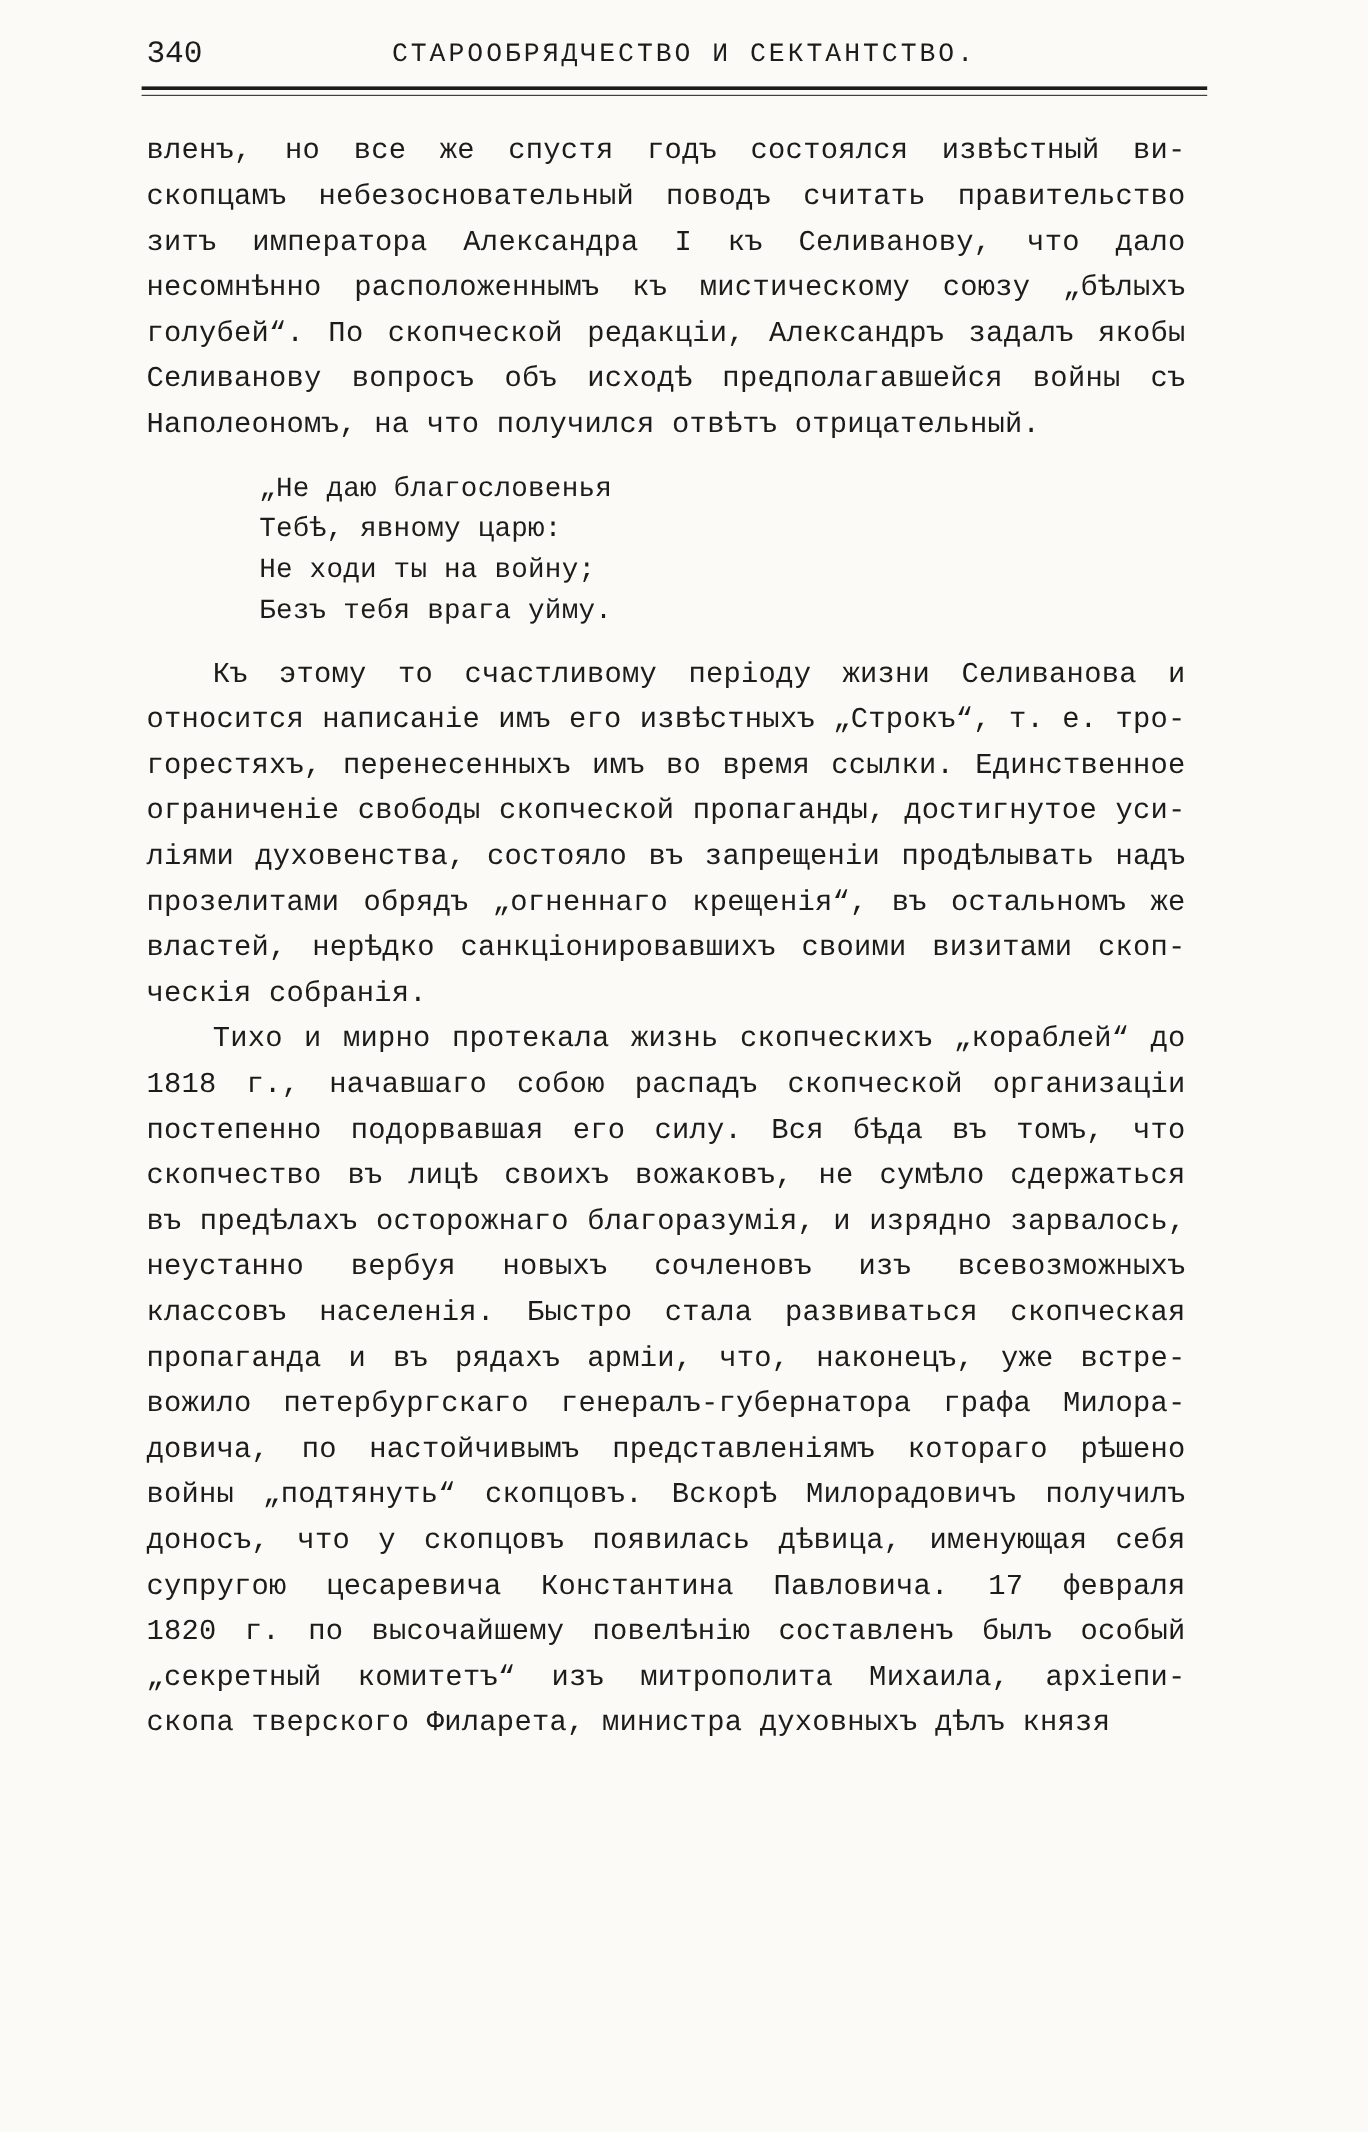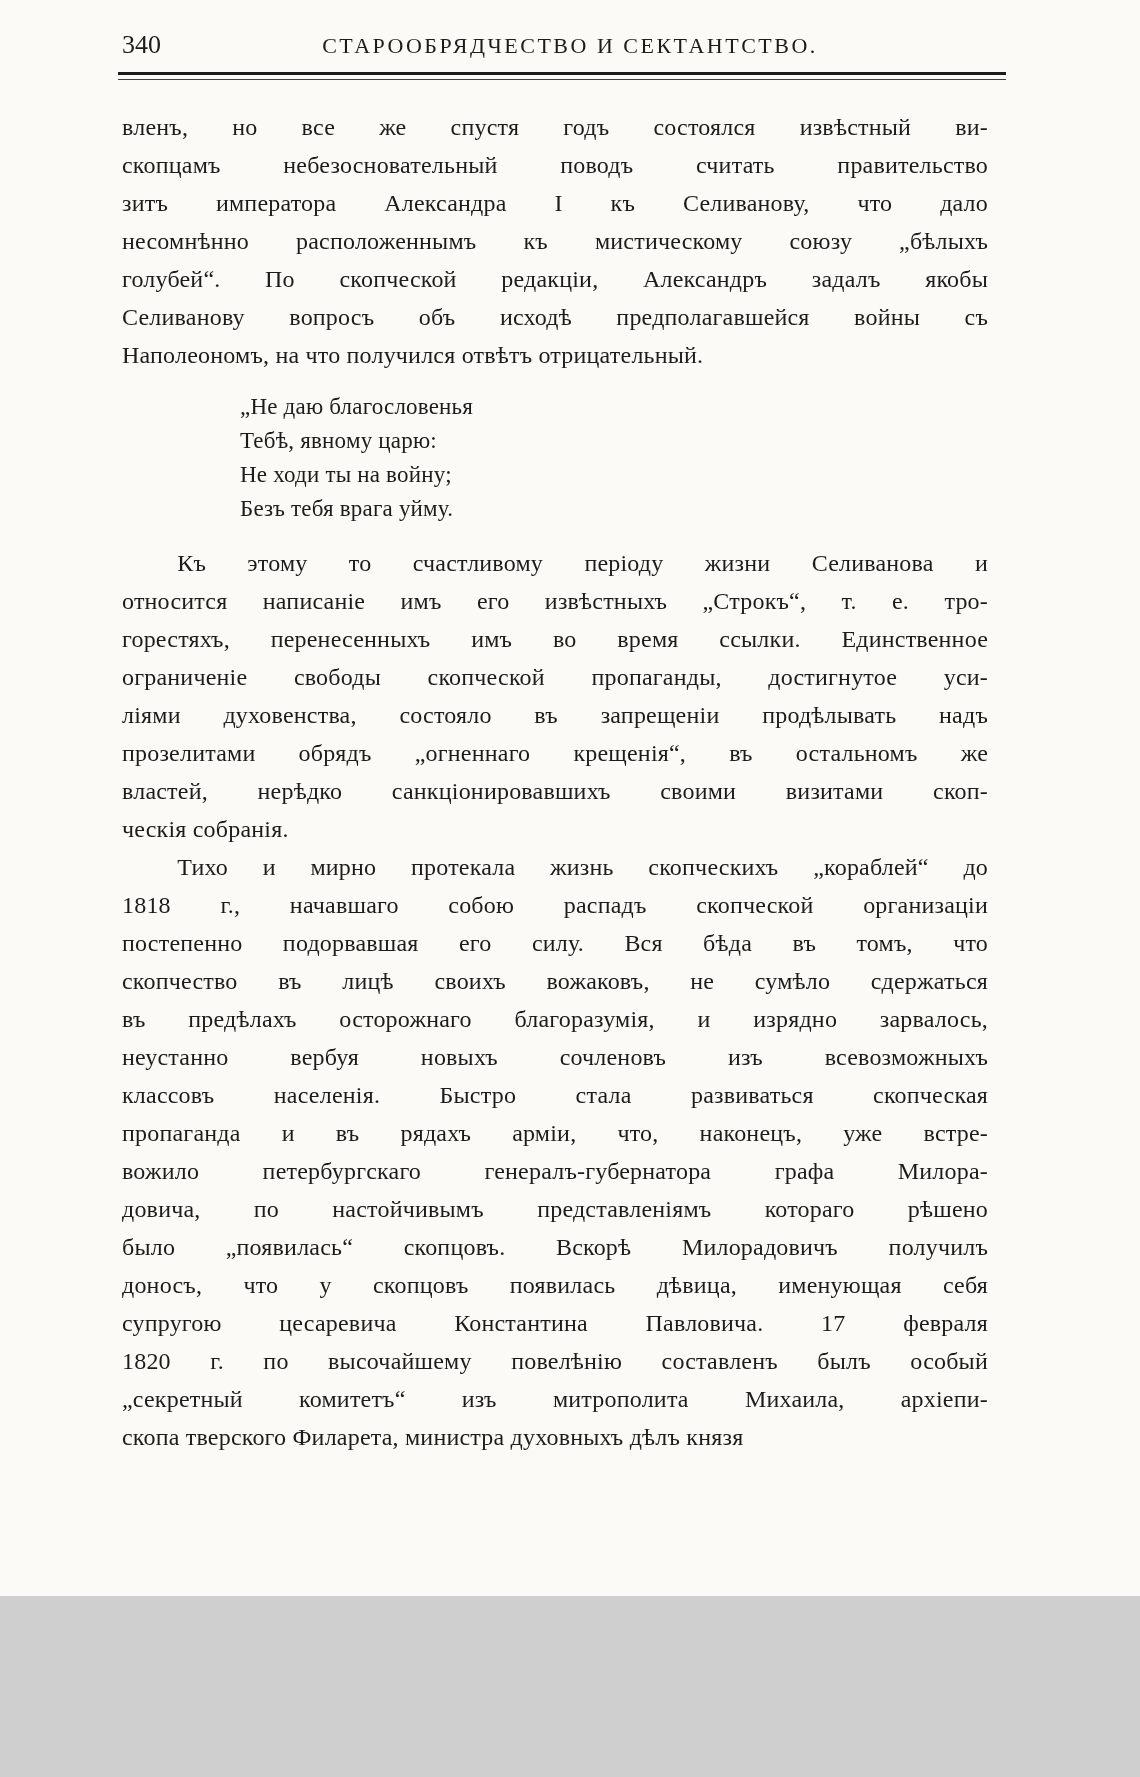--- a/index.html
+++ b/index.html
@@ -1,25 +1,25 @@
 <!DOCTYPE html>
 <html style="--paper: #fbfaf6; --ink: #1d1c1a;"><head>
 <meta charset="utf-8">
 <style>
   html, body { margin: 0; padding: 0; }
   body { background: #cfcfcf; }
 
   .page {
     position: relative;
     width: 1140px;
-    height: 1596px;
+    height: 1777px;
     margin: 0 auto;
     background: var(--paper, #fbfaf6);
     color: var(--ink, #1d1c1a);
-    font-family: Liberation Serif, serif;
+    font-family: Liberation Mono, monospace;
     box-sizing: border-box;
     overflow: hidden;
   }
 
   .header {
     position: absolute;
     top: 30px;
     left: 0;
     right: 0;
     height: 34px;
@@ -61,21 +61,21 @@
 
   .block.paragraph { margin: 0; }
   .line { white-space: normal; }
   .line.just {
     text-align: justify;
     text-align-last: justify;
   }
   .line.indent { text-indent: 2.3em; }
 
   .block.verse {
-    margin: 16px 0 18px 118px;
+    margin: 16px 0 18px 94px;
     font-size: 23px;
     line-height: 34px;
   }
 </style>
 </head>
 <body>
 
 <div class="page">
 
   <div class="header">
@@ -118,21 +118,21 @@
         <div class="line just indent">Тихо и мирно протекала жизнь скопческихъ „кораблей“ до</div>
         <div class="line just">1818 г., начавшаго собою распадъ скопческой организаціи</div>
         <div class="line just">постепенно подорвавшая его силу. Вся бѣда въ томъ, что</div>
         <div class="line just">скопчество въ лицѣ своихъ вожаковъ, не сумѣло сдержаться</div>
         <div class="line just">въ предѣлахъ осторожнаго благоразумія, и изрядно зарвалось,</div>
         <div class="line just">неустанно вербуя новыхъ сочленовъ изъ всевозможныхъ</div>
         <div class="line just">классовъ населенія. Быстро стала развиваться скопческая</div>
         <div class="line just">пропаганда и въ рядахъ арміи, что, наконецъ, уже встре-</div>
         <div class="line just">вожило петербургскаго генералъ-губернатора графа Милора-</div>
         <div class="line just">довича, по настойчивымъ представленіямъ котораго рѣшено</div>
-        <div class="line just">было „появилась“ скопцовъ. Вскорѣ Милорадовичъ получилъ</div>
+        <div class="line just">войны „подтянуть“ скопцовъ. Вскорѣ Милорадовичъ получилъ</div>
         <div class="line just">доносъ, что у скопцовъ появилась дѣвица, именующая себя</div>
         <div class="line just">супругою цесаревича Константина Павловича. 17 февраля</div>
         <div class="line just">1820 г. по высочайшему повелѣнію составленъ былъ особый</div>
         <div class="line just">„секретный комитетъ“ изъ митрополита Михаила, архіепи-</div>
         <div class="line">скопа тверского Филарета, министра духовныхъ дѣлъ князя</div>
       </div>
     </main>
 
 </div>
 

